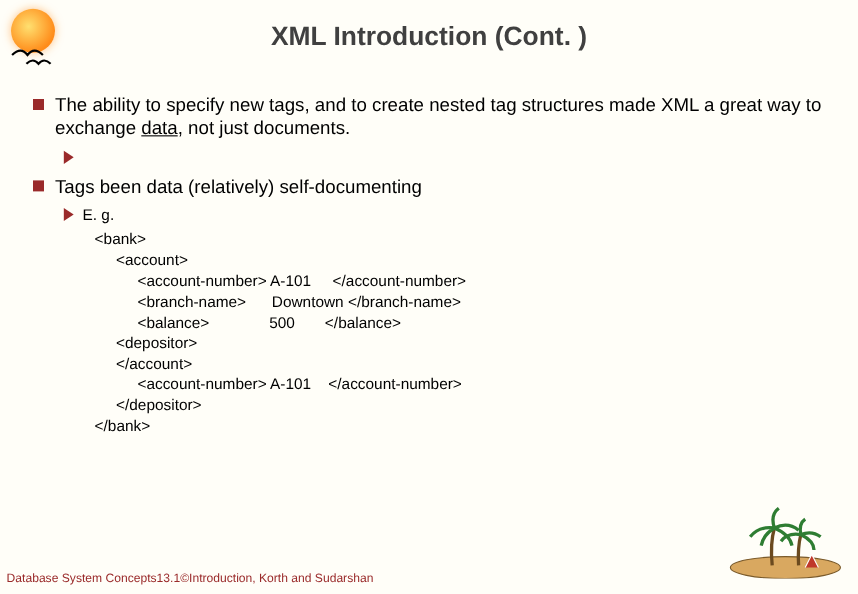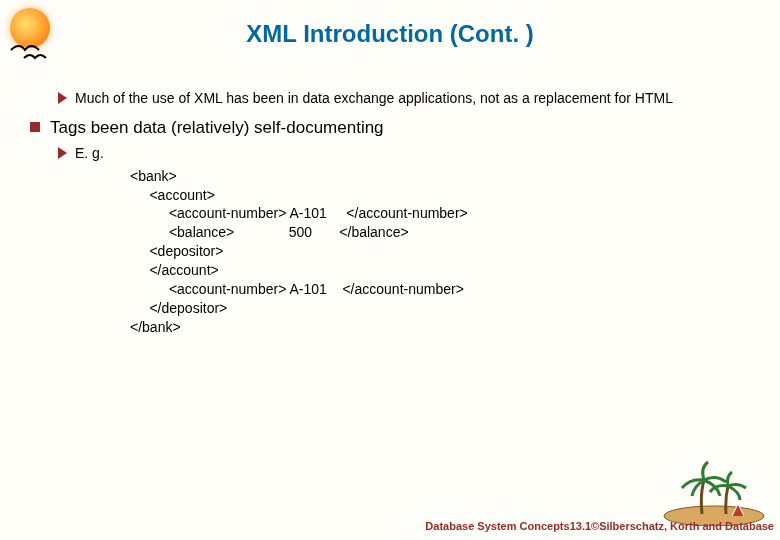--- a/index.html
+++ b/index.html
@@ -18,21 +18,21 @@
   .decor-sun .sun-circle {
     width: 40px; height: 40px;
     border-radius: 50%;
     background: radial-gradient(circle at 40% 40%, #ffe070, #ff8c1a 70%);
     position: absolute; top: 0; left: 4px;
     box-shadow: 0 0 8px rgba(255,140,26,0.5);
   }
   .title {
     text-align: center;
     font-weight: bold;
-    color: #0369a1;
+    color: #404040;
     font-size: 24px;
     padding-top: 20px;
   }
   .content {
     position: absolute;
     top: 85px;
     left: 30px;
     right: 20px;
   }
   .b1 {
@@ -62,34 +62,33 @@
     border-bottom: 6px solid transparent;
     border-left: 9px solid #9a2a2a;
     flex: 0 0 auto;
     margin-top: 3px;
     margin-right: 8px;
   }
   .b1 u { text-decoration: underline; }
   .codeblock {
     font-size: 14px;
     line-height: 1.35;
-    margin-left: 100px;
+    margin-left: 56px;
     margin-top: 2px;
     font-family: Arial, Helvetica, sans-serif;
   }
   .codeblock .row { white-space: pre; }
   .footer {
     position: absolute;
     bottom: 8px;
     left: 6px; right: 6px;
     font-size: 11px;
     color: #9a2a2a;
     display: flex;
-    justify-content: flex-end;
-    font-weight: bold;
+    justify-content: flex-start;
   }
   .island {
     position: absolute;
     right: 6px; bottom: 14px;
     width: 120px; height: 70px;
   }
 </style>
 </head>
 <body>
 
@@ -98,38 +97,44 @@
   <svg width="60" height="55" style="position:absolute;top:0;left:0">
     <path d="M5 42 q8 -8 14 0 q6 -8 14 0" stroke="#000" stroke-width="2" fill="none"></path>
     <path d="M18 50 q6 -6 11 0 q5 -6 11 0" stroke="#000" stroke-width="2" fill="none"></path>
   </svg>
 </div>
 
 <h1 class="title">XML Introduction (Cont. )</h1>
 
 <div class="content">
 
+  <div class="b1">
+    <div class="sq"></div>
+    <div>
+      <span>The ability to specify new tags, and to create nested tag structures made XML a great way to exchange </span><u>data</u><span>, not just documents.</span>
+    </div>
+  </div>
   <div class="b2">
     <div class="tri"></div>
-    <div>Much of the use of XML has been in data exchange applications, not as a replacement for HTML</div>
   </div>
 
   <div class="b1">
     <div class="sq"></div>
     <div>Tags been data (relatively) self-documenting</div>
   </div>
   <div class="b2" style="margin-bottom:4px">
     <div class="tri"></div>
     <div>E. g.</div>
   </div>
 
   <div class="codeblock">
     <div class="row">&lt;bank&gt;</div>
     <div class="row">     &lt;account&gt;</div>
     <div class="row">          &lt;account-number&gt; A-101     &lt;/account-number&gt;</div>
+    <div class="row">          &lt;branch-name&gt;      Downtown &lt;/branch-name&gt;</div>
     <div class="row">          &lt;balance&gt;              500       &lt;/balance&gt;</div>
     <div class="row">     &lt;depositor&gt;</div>
     <div class="row">     &lt;/account&gt;</div>
     <div class="row">          &lt;account-number&gt; A-101    &lt;/account-number&gt;</div>
     <div class="row">     &lt;/depositor&gt;</div>
     <div class="row">&lt;/bank&gt;</div>
   </div>
 
 </div>
 
@@ -139,14 +144,14 @@
   <path d="M50 24 q-14 -2 -22 8 M50 24 q-4 -12 4 -18 M50 24 q12 -6 22 2 M50 24 q14 6 16 16 M50 24 q-10 6 -12 16" stroke="#2e7d32" stroke-width="3" fill="none"></path>
   <path d="M72 58 q-1 -16 2 -28" stroke="#6b4a1f" stroke-width="3" fill="none"></path>
   <path d="M74 30 q-12 -2 -18 6 M74 30 q-2 -10 4 -14 M74 30 q10 -4 18 2 M74 30 q12 6 12 14" stroke="#2e7d32" stroke-width="3" fill="none"></path>
   <path d="M78 60 l6 -12 l6 12 z" fill="#c0392b"></path>
   <path d="M78 60 l6 -12 l6 12" fill="none" stroke="#fff" stroke-width="1"></path>
 </svg>
 
 <div class="footer">
   <span>Database System Concepts</span>
   <span>13.1</span>
-  <span>©Silberschatz, Korth and Database</span>
+  <span>©Introduction, Korth and Sudarshan</span>
 </div>
 
 </body></html>

